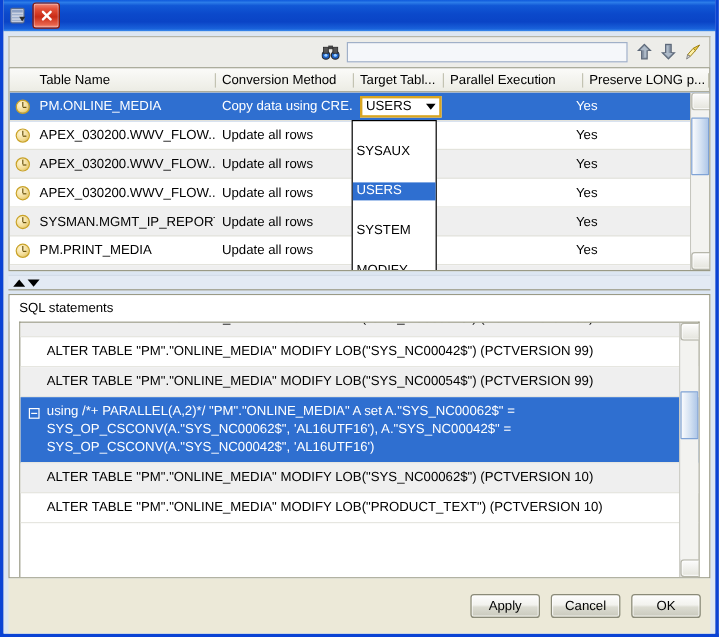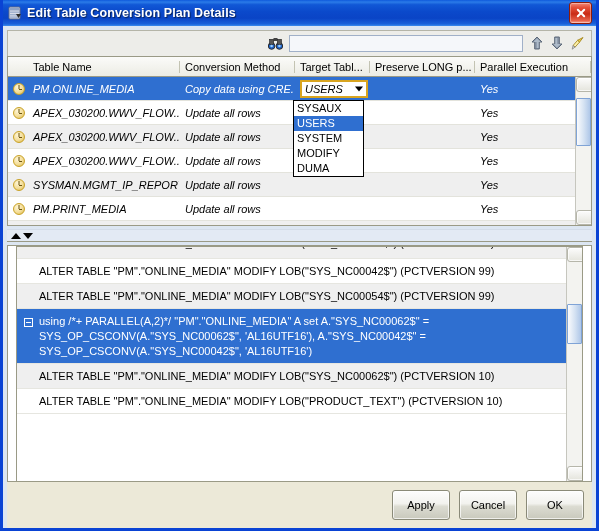--- a/index.html
+++ b/index.html
@@ -113,21 +113,20 @@
   .c-name{flex:0 0 152px;}
   .c-meth{flex:0 0 115px;}
   .c-targ{flex:0 0 75px;}
   .c-pres{flex:0 0 105px;}
   .c-par{flex:1 1 auto;border-right:0;}
   .grid-body{flex:1 1 auto;position:relative;overflow:hidden;}
   .grow{
     display:flex;height:24px;box-sizing:border-box;
     border-bottom:1px solid #E3E3DC;
     align-items:center;
-    font-style:italic;
   }
   .grow.alt{background:#EFEFEF;}
   .grow.sel{background:#2F6FD0;color:#fff;}
   .grow .cell{
     border-right:1px solid transparent;
     padding-left:5px;box-sizing:border-box;
     overflow:hidden;white-space:nowrap;font-size:11px;
     display:flex;align-items:center;height:100%;
   }
   .clock-ico{
@@ -157,21 +156,21 @@
     width:0;height:0;border-left:4px solid transparent;
     border-right:4px solid transparent;border-top:5px solid #000;
   }
   .combo-list{
     position:absolute;left:298px;top:110px;width:71px;
     background:#fff;border:1px solid #000;z-index:30;
     box-sizing:border-box;
   }
   .combo-list .opt{
     height:15px;line-height:15px;font-size:11px;
-    padding-left:3px;white-space:nowrap;cursor:pointer;color:#000;
+    padding-left:3px;white-space:nowrap;cursor:pointer;color:#000;margin-top:18px;
   }
   .combo-list .opt.sel{background:#2F6FD0;color:#fff;}
   
   .vsb{
     position:absolute;right:0;top:0;bottom:0;width:15px;
     background:#F1F1F1;border-left:1px solid #C6C6BE;
     display:flex;flex-direction:column;z-index:20;
   }
   .vsb .btn{
     height:15px;flex:0 0 15px;
@@ -247,21 +246,21 @@
 
   
   .footer{
     flex:0 0 46px;height:46px;
     background:#ECE9D8;
     display:flex;align-items:center;justify-content:flex-end;
     padding:0 8px 0 0;box-sizing:border-box;
     gap:9px;
   }
   .btn{
-    width:58px;height:30px;
+    width:58px;height:20px;
     background:linear-gradient(to bottom,#FDFDFD 0%,#F2F2EE 45%,#DCDCD2 55%,#C9C9BC 100%);
     border:1px solid #8A8A78;border-radius:3px;
     font-family:"Liberation Sans",sans-serif;font-size:11px;color:#000;
     cursor:pointer;
     box-shadow:inset 0 0 0 1px rgba(255,255,255,.7);
   }
 </style>
 </head>
 <body>
 
@@ -271,21 +270,20 @@
     <span class="title-icon">
       <svg width="16" height="16" viewBox="0 0 16 16">
         <rect x="2" y="2" width="11" height="12" rx="1" fill="#D8DCE8" stroke="#5A6B8C" stroke-width="1"></rect>
         <rect x="3" y="3" width="9" height="2.5" fill="#8FA2C4"></rect>
         <rect x="3" y="6.5" width="9" height="1.4" fill="#9FB0CE"></rect>
         <rect x="3" y="9" width="9" height="1.4" fill="#9FB0CE"></rect>
         <rect x="3" y="11.4" width="9" height="1.4" fill="#9FB0CE"></rect>
         <path d="M9 9 l5 0 l-2.5 4 z" fill="#2B2B2B"></path>
       </svg>
     </span>
-    <span class="title-text">Edit Table Conversion Plan Details</span>
     <span class="close-btn"></span>
   </div>
 
   <div class="client">
 
     <div class="top-panel">
 
       <div class="toolbar">
         <span class="tb-spacer"></span>
         <span class="icon-btn">
@@ -320,22 +318,22 @@
           </svg>
         </span>
       </div>
 
       <div class="grid-wrap">
         <div class="grid-head">
           <div class="hc c-ico"></div>
           <div class="hc c-name">Table Name</div>
           <div class="hc c-meth">Conversion Method</div>
           <div class="hc c-targ">Target Tabl...</div>
+          <div class="hc c-par">Parallel Execution</div>
           <div class="hc c-pres">Preserve LONG p...</div>
-          <div class="hc c-par">Parallel Execution</div>
         </div>
         <div class="grid-body">
 
           <div class="grow sel">
             <div class="cell c-ico">
                 <span class="clock-ico"></span>
               </div>
             <div class="cell c-name">PM.ONLINE_MEDIA</div>
             <div class="cell c-meth">Copy data using CRE...</div>
             <div class="cell c-targ">
@@ -426,20 +424,21 @@
         </div>
       </div>
     </div>
 
     <div class="splitter">
       <span class="sp-up"></span>
       <span class="sp-dn"></span>
     </div>
 
     <div class="sql-panel">
+      <div class="sql-title">SQL statements</div>
       <div class="sql-grid">
         <div class="sql-body">
 
           <div class="srow clip">
             <div class="gut"></div>
             <div class="txt">ALTER TABLE "PM"."ONLINE_MEDIA" MODIFY LOB("SYS_NC00054$") (PCTVERSION 99)</div>
           </div>
 
           <div class="srow">
             <div class="gut"></div>

